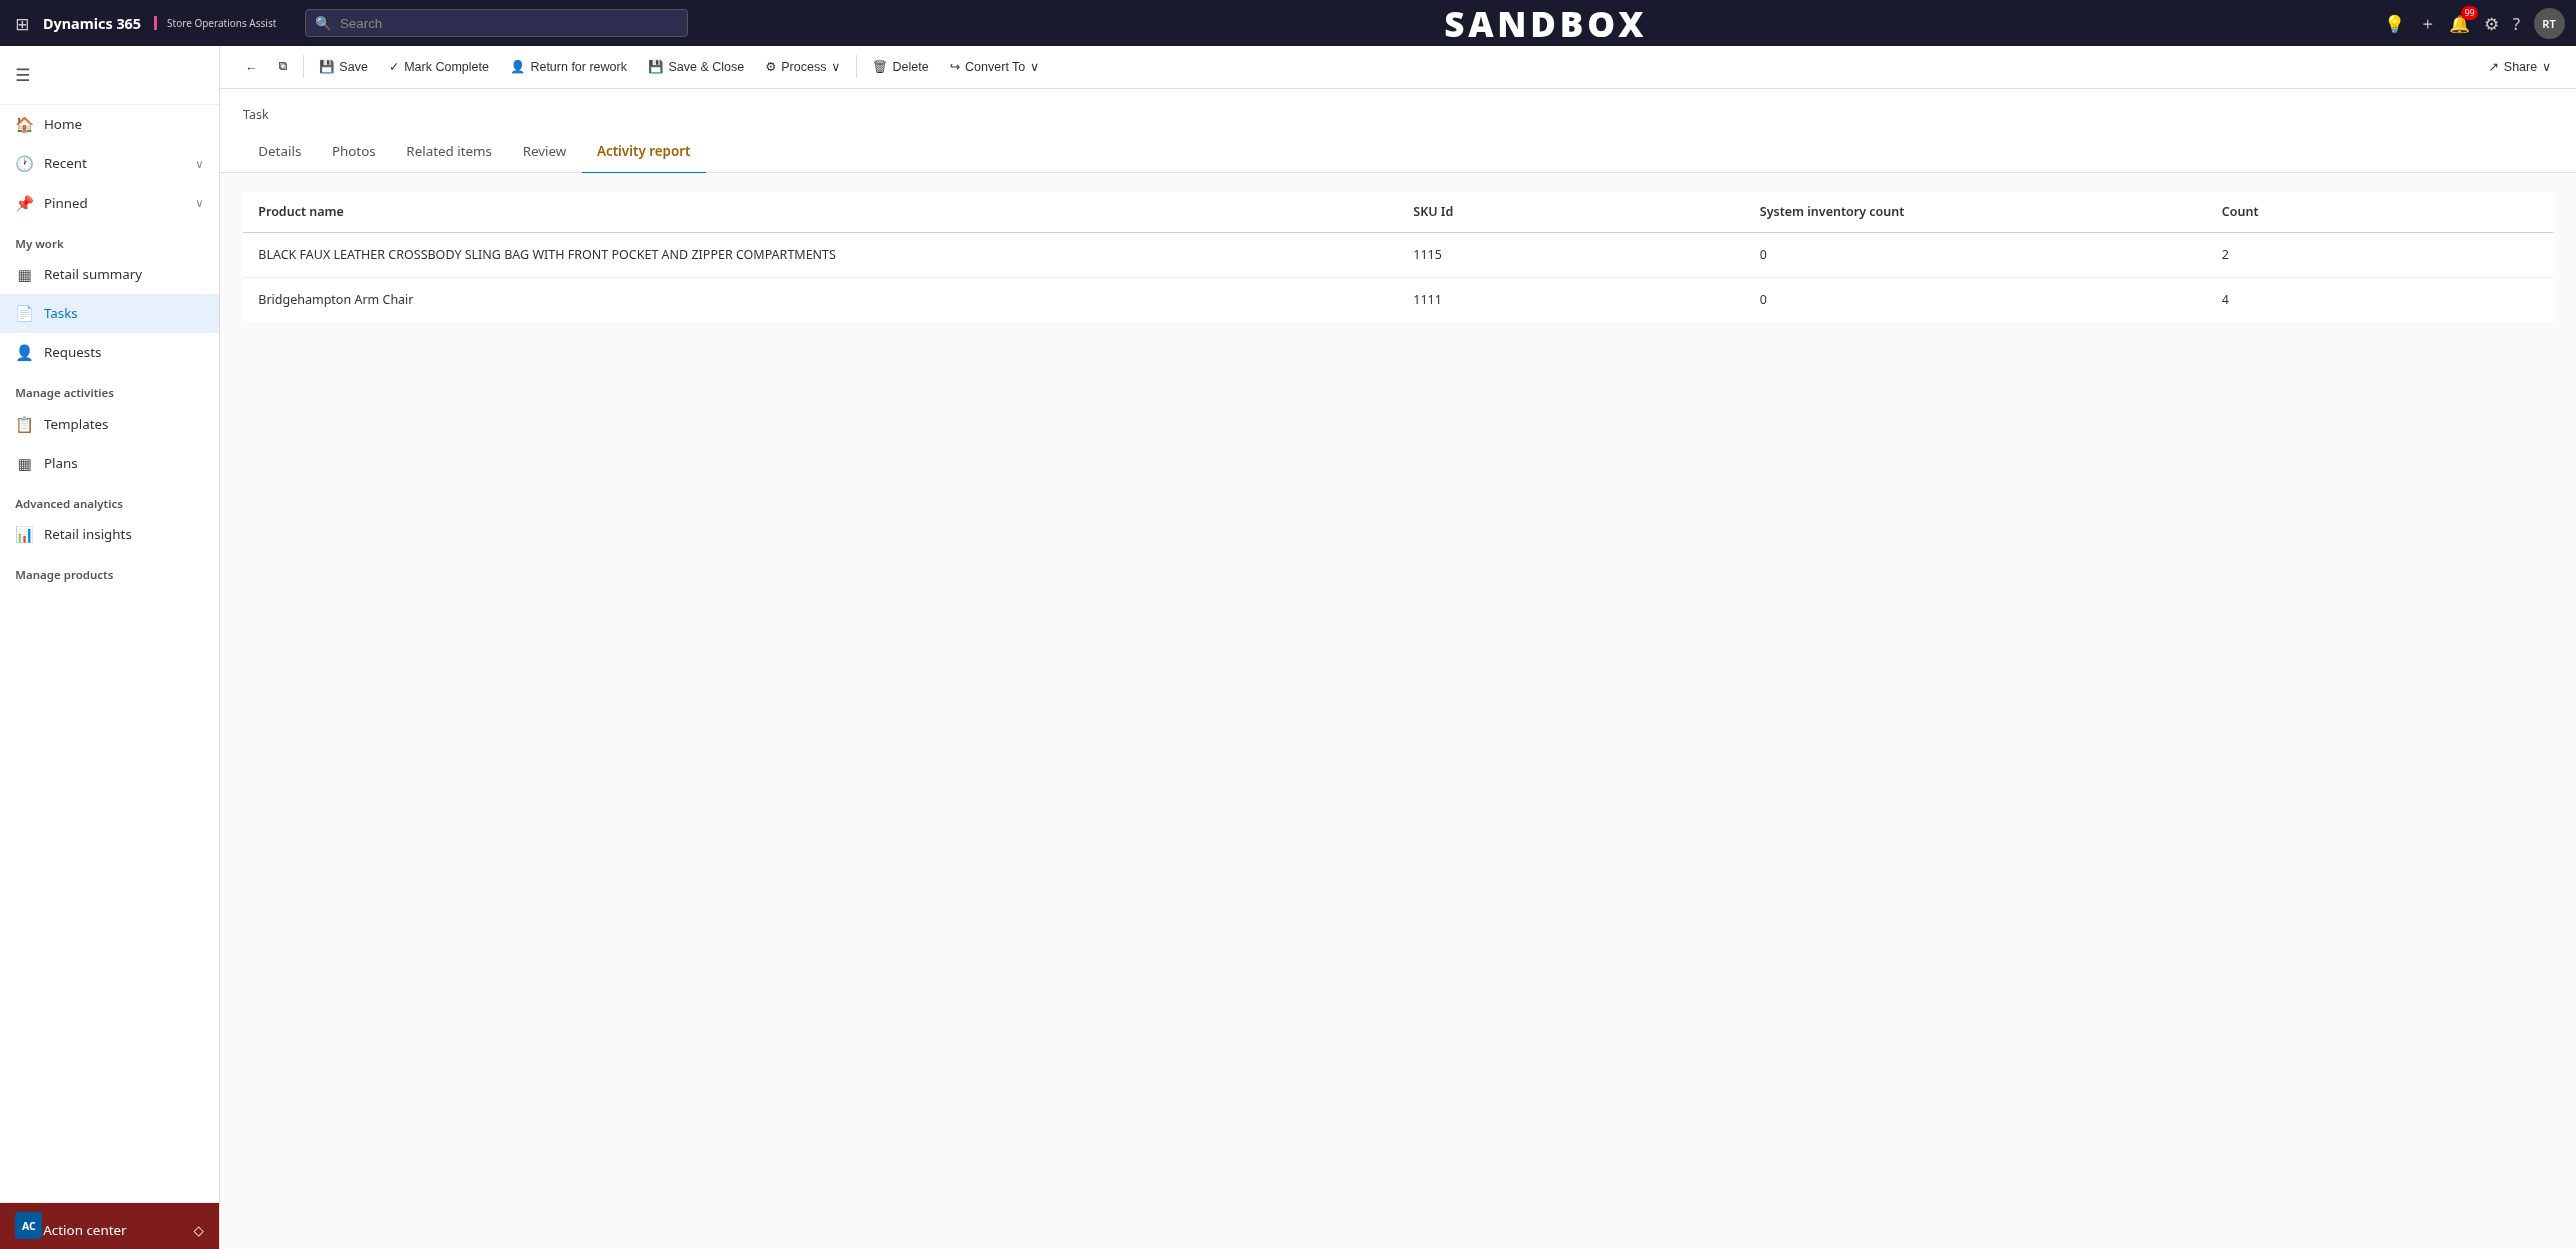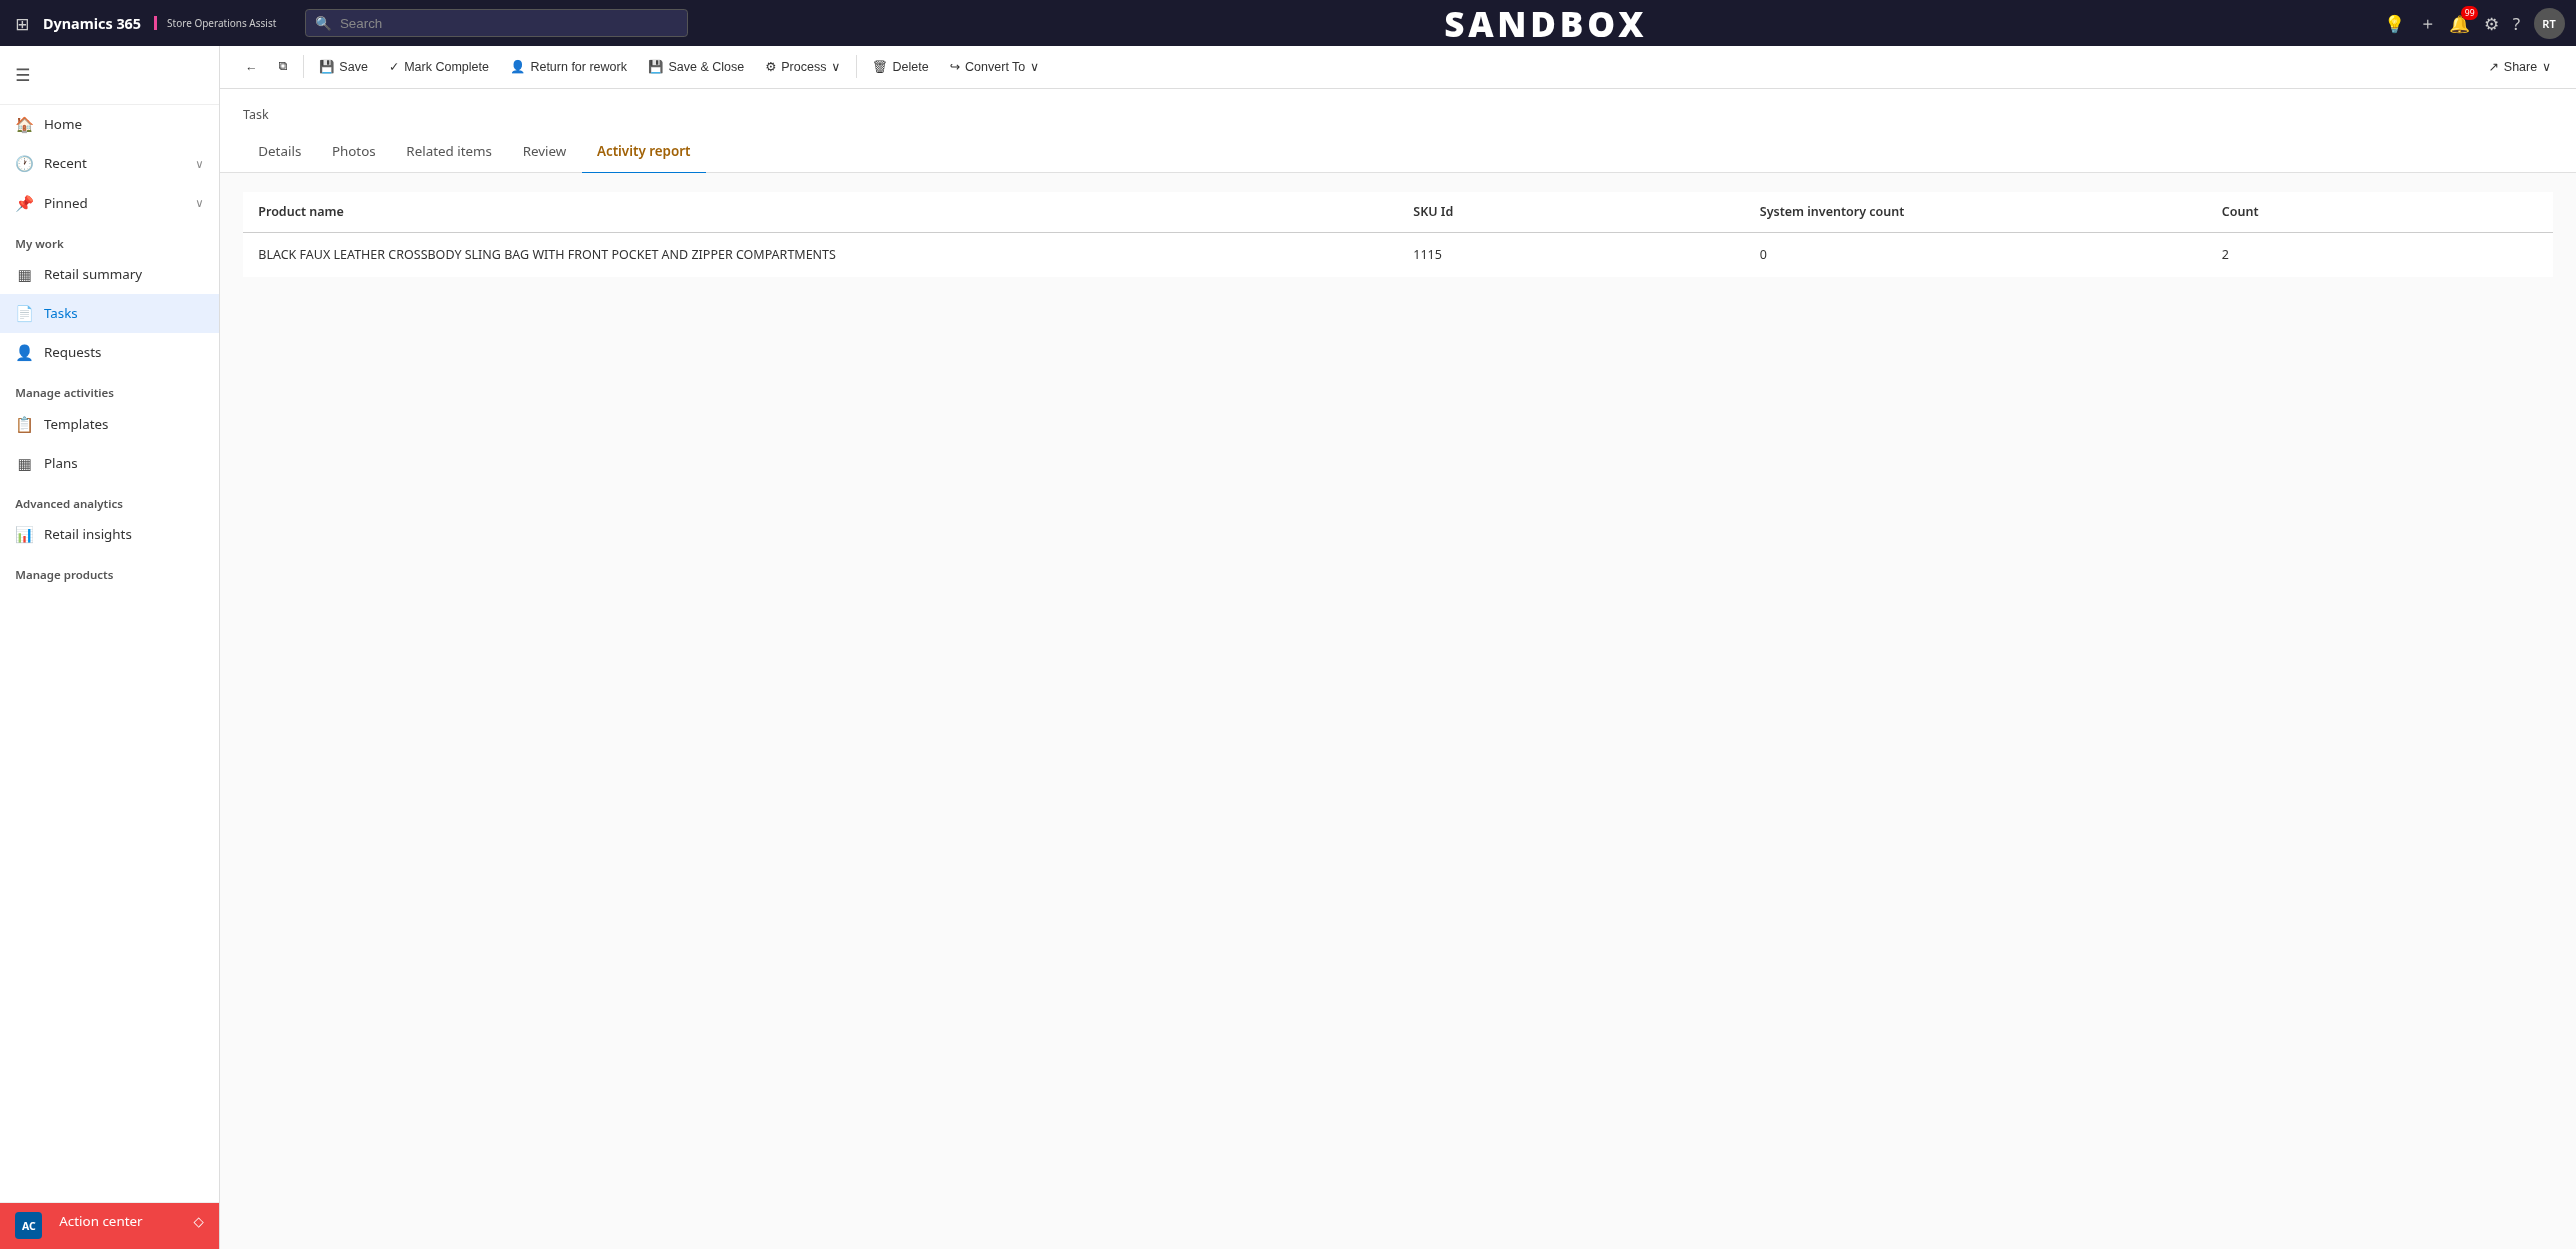--- a/index.html
+++ b/index.html
@@ -60,22 +60,22 @@
     }
     .sidebar-nav-item .icon { font-size: 15.3px; color: #555; width: 19px; text-align: center; }
     .sidebar-nav-item .chevron { margin-left: auto; font-size: 11.5px; color: #888; }
     .sidebar-section-label {
       padding: 13.4px 15.3px 3.8px; font-size: 11.5px; font-weight: 600; color: #555; text-transform: none;
     }
     .sidebar-nav-item.active { background: #e8f0fe; color: #0078d4; }
     .sidebar-nav-item.active .icon { color: #0078d4; }
     .sidebar-bottom { margin-top: auto; border-top: 1px solid #eee; }
     .action-center-item {
-      display: flex; align-items: flex-start; gap: 17px;
-      padding: 9.6px 15.3px; cursor: pointer; background: #ef4444; color: #fff;
+      display: flex; align-items: flex-end; gap: 1px;
+      padding: 9.6px 15.3px; cursor: pointer; background: #7f1d1d; color: #fff;
     }
     .ac-avatar { width: 27px; height: 27px; background: #005a9e; border-radius: 3.8px; display: flex; align-items: center; justify-content: center; font-size: 10.5px; font-weight: 700; }
 
     
     .content { flex: 1; display: flex; flex-direction: column; overflow: hidden; background: #fff; }
 
     
     .toolbar {
       display: flex; align-items: center; gap: 1.9px;
       padding: 7.7px 15.3px; border-bottom: 1px solid #ddd;
@@ -279,19 +279,25 @@
             <th class="col-count">Count</th>
           </tr>
         </thead>
         <tbody id="table-body">
         <tr>
       <td>BLACK FAUX LEATHER CROSSBODY SLING BAG WITH FRONT POCKET AND ZIPPER COMPARTMENTS</td>
       <td>1115</td>
       <td>0</td>
       <td>2</td>
     </tr>
+            <tr>
+      <td>Bridgehampton Arm Chair</td>
+      <td>1111</td>
+      <td>0</td>
+      <td>4</td>
+    </tr>
           </tbody>
       </table>
     </div>
 
   </div>
 </div>
 
 
 </body></html>

